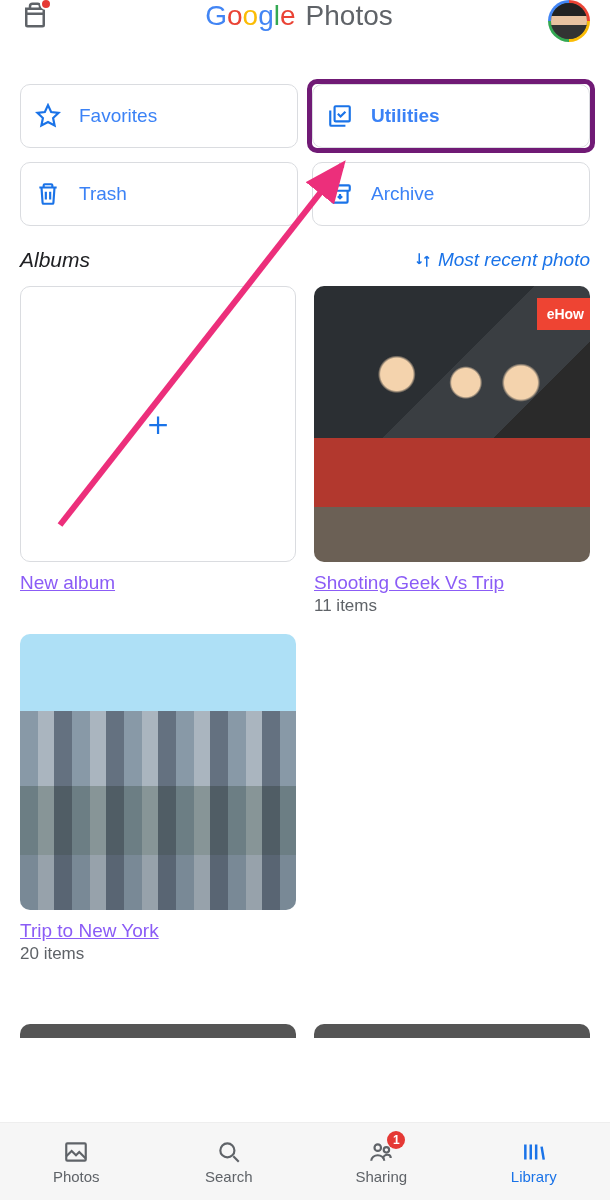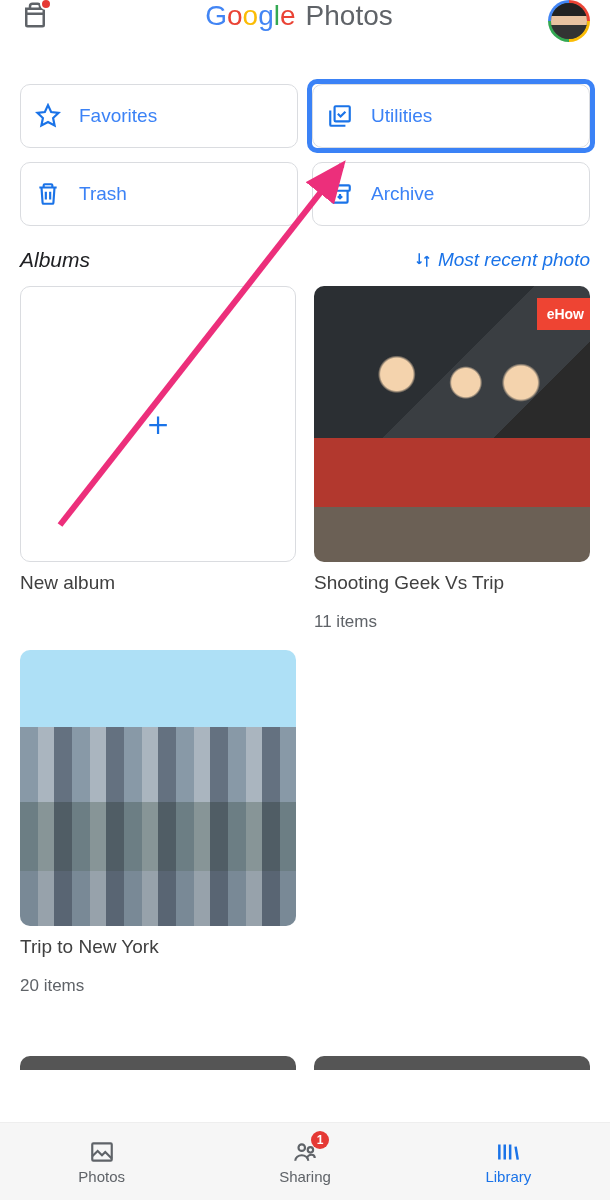--- a/index.html
+++ b/index.html
@@ -78,23 +78,24 @@
     align-items: center;
     padding: 0 14px;
     gap: 18px;
     color: #3b82f6;
     font-size: 19px;
     background: #fff;
     cursor: pointer;
   }
   .cat-btn svg { width: 26px; height: 26px; flex-shrink:0; }
   .highlight-box {
-    border: 5px solid #3b82f6;
+    border: 5px solid #701a75;
     border-radius: 10px;
     margin: -5px;
+    font-weight: bold;
   }
 
   
   .section-row {
     display: flex;
     justify-content: space-between;
     padding: 4px 20px 14px;
     font-style: italic;
   }
   .section-title {
@@ -125,28 +126,29 @@
     overflow: hidden;
     position: relative;
   }
   .new-album .album-thumb {
     border: 1px solid #dadce0;
     display:flex; align-items:center; justify-content:center;
   }
   .new-album .plus { color:#1a73e8; font-size:34px; font-weight:300; }
   .album-title {
     font-size: 19px;
-    color: #404040;
+    color: #8b5cf6;
     margin-top: 10px;
     font-weight: 400;
+    text-decoration: underline;
   }
   .album-sub {
     font-size: 17px;
     color: #5f6368;
-    margin-top: 18px;
+    margin-top: 2px;
   }
 
   
   .thumb-geek {
     background:
       linear-gradient(to bottom, rgba(0,0,0,0) 55%, #b2382e 55% 80%, #6b6055 80%),
       radial-gradient(circle at 75% 35%, #f4d3ad 6%, transparent 7%),
       radial-gradient(circle at 55% 35%, #f4d3ad 6%, transparent 7%),
       radial-gradient(circle at 30% 32%, #f4d3ad 6%, transparent 7%),
       linear-gradient(135deg,#2b2f33 40%, #3a3e42 40% 60%, #2a2a2a 60%),
@@ -323,20 +325,27 @@
 <div class="bottom-nav">
   <div class="nav-item">
     <svg viewBox="0 0 24 24" fill="none" stroke="currentColor" stroke-width="2">
       <rect x="3" y="4" width="18" height="16" rx="1"></rect>
       <path d="M3 16l5-5 4 4 3-3 6 6"></path>
     </svg>
     <span>Photos</span>
   </div>
   <div class="nav-item">
     <svg viewBox="0 0 24 24" fill="none" stroke="currentColor" stroke-width="2">
+      <circle cx="10.5" cy="10.5" r="6.5"></circle>
+      <path d="M16 16l5 5"></path>
+    </svg>
+    <span>Search</span>
+  </div>
+  <div class="nav-item">
+    <svg viewBox="0 0 24 24" fill="none" stroke="currentColor" stroke-width="2">
       <circle cx="9" cy="8" r="3"></circle>
       <circle cx="17" cy="10" r="2.5"></circle>
       <path d="M3 20c0-3 3-5 6-5s6 2 6 5"></path>
       <path d="M14 18c0-2 2-3.5 4-3.5s3 1 3 3"></path>
     </svg>
     <span class="nav-badge">1</span>
     <span>Sharing</span>
   </div>
   <div class="nav-item active">
     <svg viewBox="0 0 24 24" fill="none" stroke="currentColor" stroke-width="2.3">

